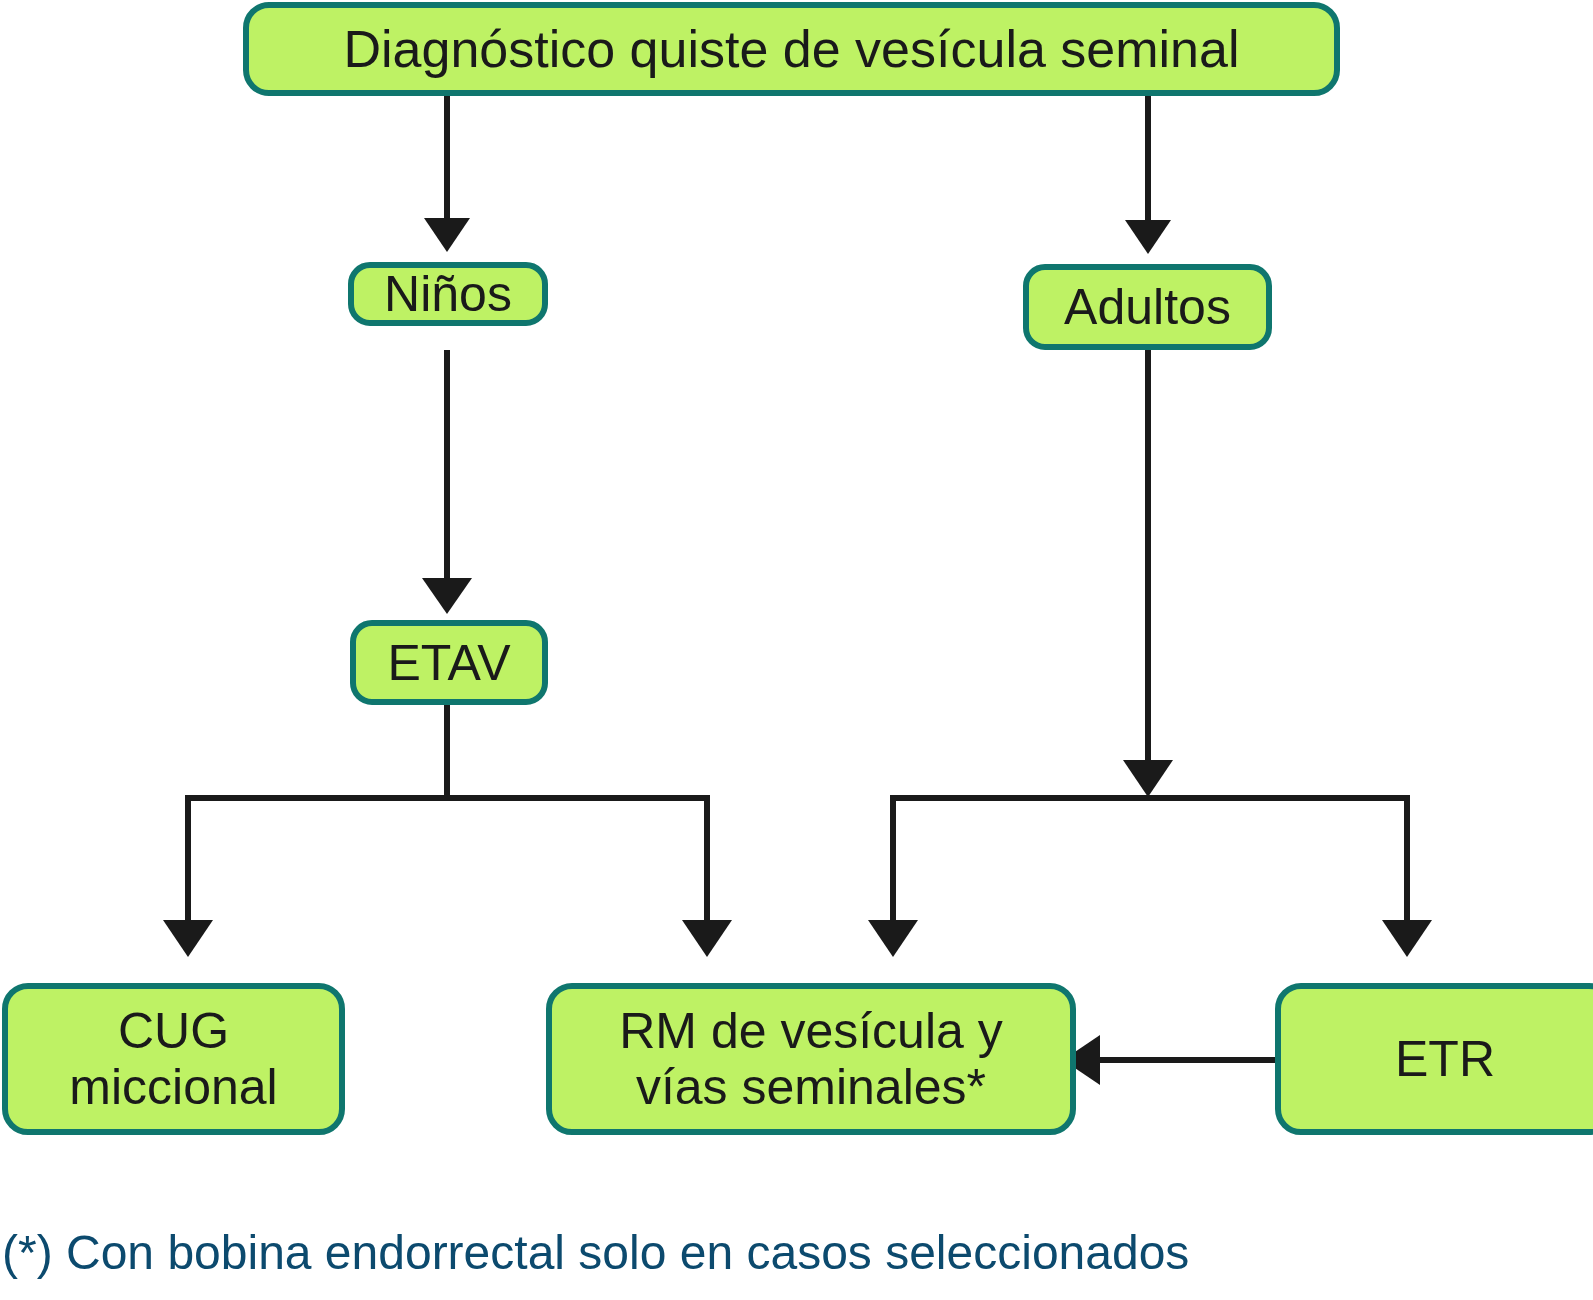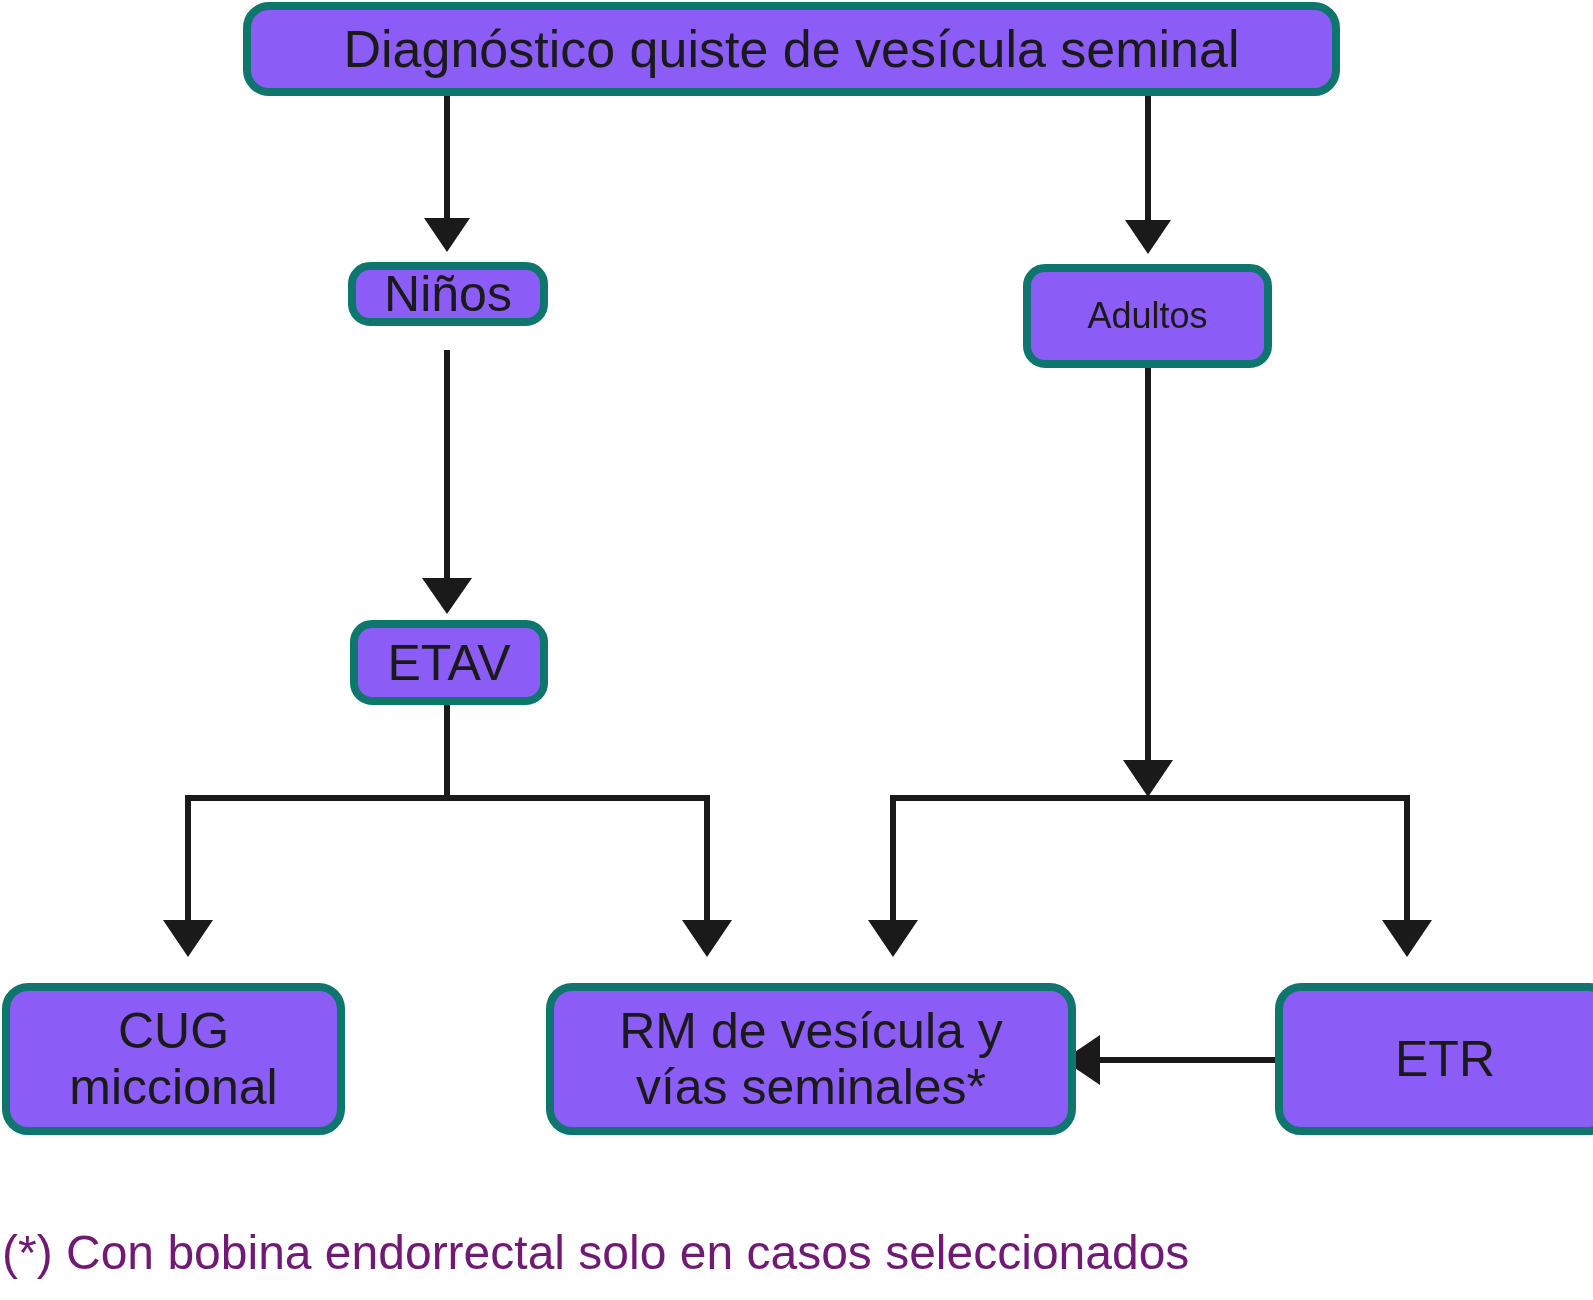--- a/index.html
+++ b/index.html
@@ -8,40 +8,40 @@
     font-family:"Liberation Sans", sans-serif;
     color:#1a1a1a;
     overflow:hidden;
     position:relative;
   }
   #flow-root{position:absolute;left:0;top:0;width:1593px;height:1300px;}
   svg.layer{position:absolute;left:0;top:0;width:1593px;height:1300px;}
   .node{
     position:absolute;
     box-sizing:border-box;
-    border:8px solid #0f766e;
-    background:#8b5cf6;
+    border:6px solid #0f766e;
+    background:#bef264;
     display:flex;
     align-items:center;
     justify-content:center;
     text-align:center;
     line-height:1.12;
     color:#1a1a1a;
   }
   .node .label{display:block;padding:0 8px;white-space:pre-line;}
   #node-top{left:243px;top:2px;width:1097px;height:94px;border-radius:26px;font-size:52px;}
   #node-ninos{left:348px;top:262px;width:200px;height:64px;border-radius:22px;font-size:50px;}
-  #node-adultos{left:1023px;top:264px;width:249px;height:104px;border-radius:22px;font-size:36px;}
+  #node-adultos{left:1023px;top:264px;width:249px;height:86px;border-radius:22px;font-size:50px;}
   #node-etav{left:350px;top:620px;width:198px;height:85px;border-radius:22px;font-size:50px;}
   #node-cug{left:2px;top:983px;width:343px;height:152px;border-radius:26px;font-size:50px;}
   #node-rm{left:533px;top:983px;width:530px;height:152px;border-radius:26px;font-size:50px;margin-left:13px;}
   #node-etr{left:1275px;top:983px;width:340px;height:152px;border-radius:26px;font-size:50px;}
   #footnote{
     position:absolute;left:2px;top:1225px;width:1500px;
-    font-size:48px;color:#701a75;white-space:nowrap;
+    font-size:48px;color:#0c4a6e;white-space:nowrap;
   }
 </style>
 </head>
 <body>
 
 <div id="flow-root">
 
   <svg class="layer" viewBox="0 0 1593 1300" xmlns="http://www.w3.org/2000/svg" aria-hidden="true">
     <defs>
       <marker id="ah-down" markerWidth="9" markerHeight="9" refX="4.5" refY="8" orient="auto-start-reverse" markerUnits="strokeWidth">

